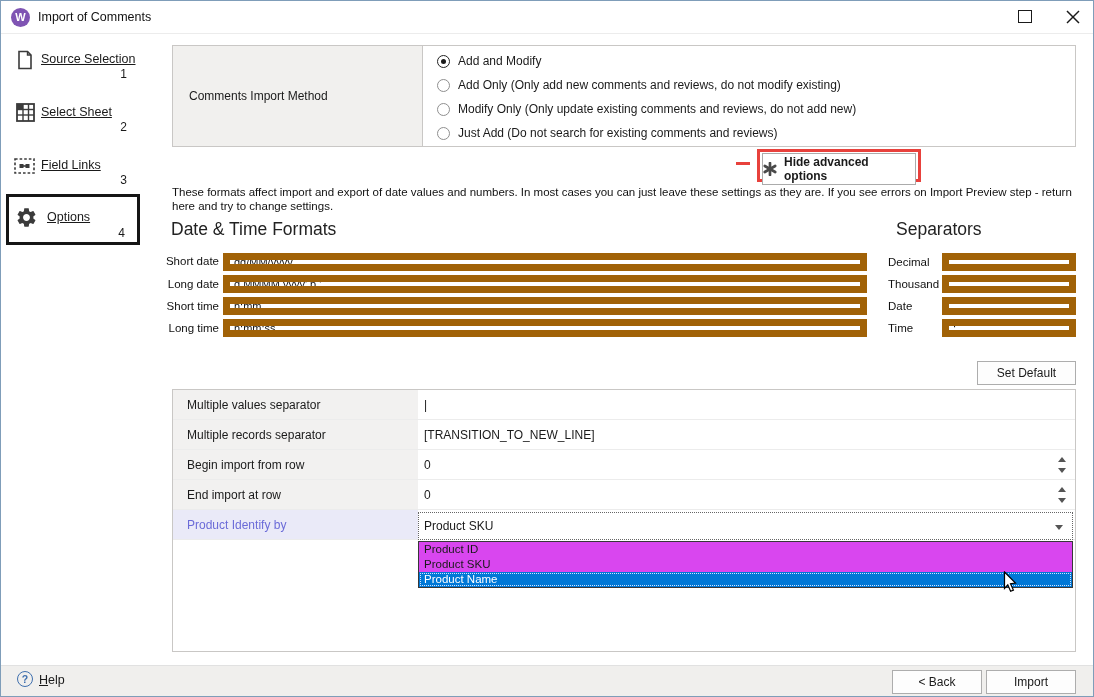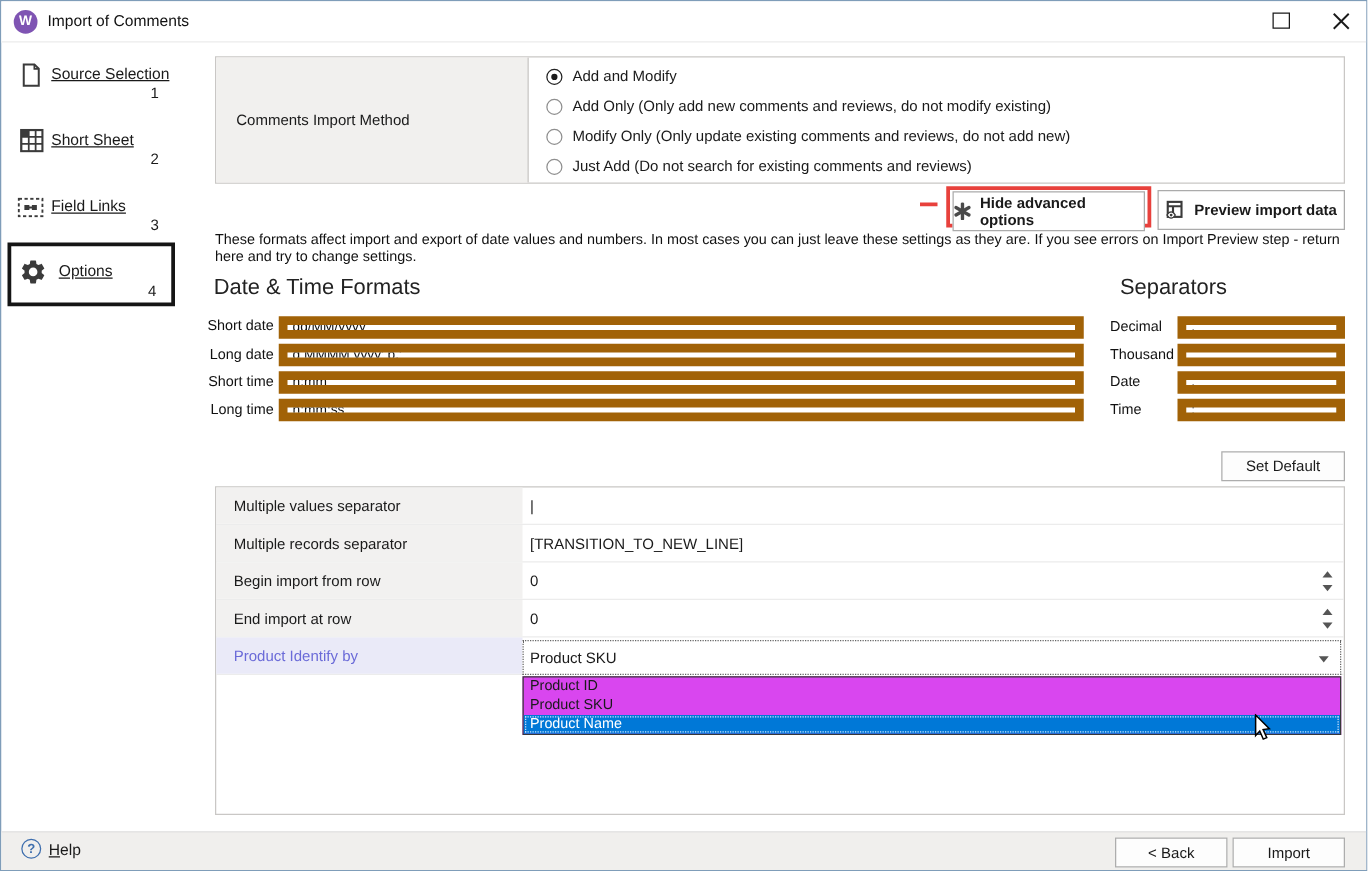--- a/index.html
+++ b/index.html
@@ -101,21 +101,21 @@
     <span class="side-icon">
       <svg width="19" height="19" viewBox="0 0 19 19">
           <rect x="1" y="1" width="17" height="17" fill="none" stroke="#3b3b3b" stroke-width="1.8"></rect>
           <line x1="7" y1="1" x2="7" y2="18" stroke="#3b3b3b" stroke-width="1.4"></line>
           <line x1="12.5" y1="1" x2="12.5" y2="18" stroke="#3b3b3b" stroke-width="1.4"></line>
           <line x1="1" y1="6.5" x2="18" y2="6.5" stroke="#3b3b3b" stroke-width="1.4"></line>
           <line x1="1" y1="12" x2="18" y2="12" stroke="#3b3b3b" stroke-width="1.4"></line>
           <rect x="1" y="1" width="6" height="5.5" fill="#3b3b3b"></rect>
         </svg>
     </span>
-    <span class="side-label">Short Sheet</span>
+    <span class="side-label">Select Sheet</span>
   </div>
   <span class="side-num" style="left:104px; top:119px">2</span>
 
   <div class="side-item" style="top:155px">
     <span class="side-icon" style="left:13px; top:2px">
       <svg width="21" height="16" viewBox="0 0 21 16">
           <rect x="1" y="1" width="19" height="14" fill="none" stroke="#3b3b3b" stroke-width="1.6" stroke-dasharray="2.6 2"></rect>
           <rect x="5.5" y="6" width="4" height="4" fill="#3b3b3b"></rect>
           <rect x="11.5" y="6" width="4" height="4" fill="#3b3b3b"></rect>
           <line x1="8" y1="8" x2="13" y2="8" stroke="#3b3b3b" stroke-width="1.6"></line>
@@ -163,32 +163,20 @@
   <div class="adv-btn" id="hideAdvBtn">
     <svg width="14" height="14" viewBox="0 0 14 14">
         <g stroke="#4a4a4a" stroke-width="2.7" stroke-linecap="round">
           <line x1="7" y1="1" x2="7" y2="13"></line>
           <line x1="1.8" y1="4" x2="12.2" y2="10"></line>
           <line x1="1.8" y1="10" x2="12.2" y2="4"></line>
         </g>
       </svg>
     <span style="font-weight:600">Hide advanced options</span>
   </div>
-  <div class="adv-btn" id="previewBtn">
-    <svg width="16" height="16" viewBox="0 0 16 16">
-        <g fill="none" stroke="#3b3b3b" stroke-width="1.7">
-          <rect x="2.2" y="1.5" width="11" height="12"></rect>
-          <line x1="2.2" y1="5" x2="13.2" y2="5"></line>
-          <line x1="6.4" y1="5" x2="6.4" y2="13.5"></line>
-        </g>
-        <path d="M1.6 12c1-1.7 2.2-2.5 3.3-2.5s2.3.8 3.3 2.5c-1 1.7-2.2 2.5-3.3 2.5s-2.3-.8-3.3-2.5z" fill="#fff" stroke="#3b3b3b" stroke-width="1.1"></path>
-        <circle cx="4.9" cy="12" r="1.1" fill="#3b3b3b"></circle>
-      </svg>
-    <span style="font-weight:600">Preview import data</span>
-  </div>
 
   <div class="description">These formats affect import and export of date values and numbers. In most cases you can just leave these settings as they are. If you see errors on Import Preview step - return here and try to change settings.</div>
 
   <div class="section-heading" style="left:170px; top:218px">Date &amp; Time Formats</div>
 
   <span class="fmt-label" style="left:140px; top:254px">Short date</span>
   <input class="fmt-input" style="left: 222px; top: 252px; width: 644px;" value="dd/MM/yyyy">
   <span class="fmt-label" style="left:140px; top:277px">Long date</span>
   <input class="fmt-input" style="left: 222px; top: 274px; width: 644px;" value="d MMMM yyyy' p.'">
   <span class="fmt-label" style="left:140px; top:299px">Short time</span>

